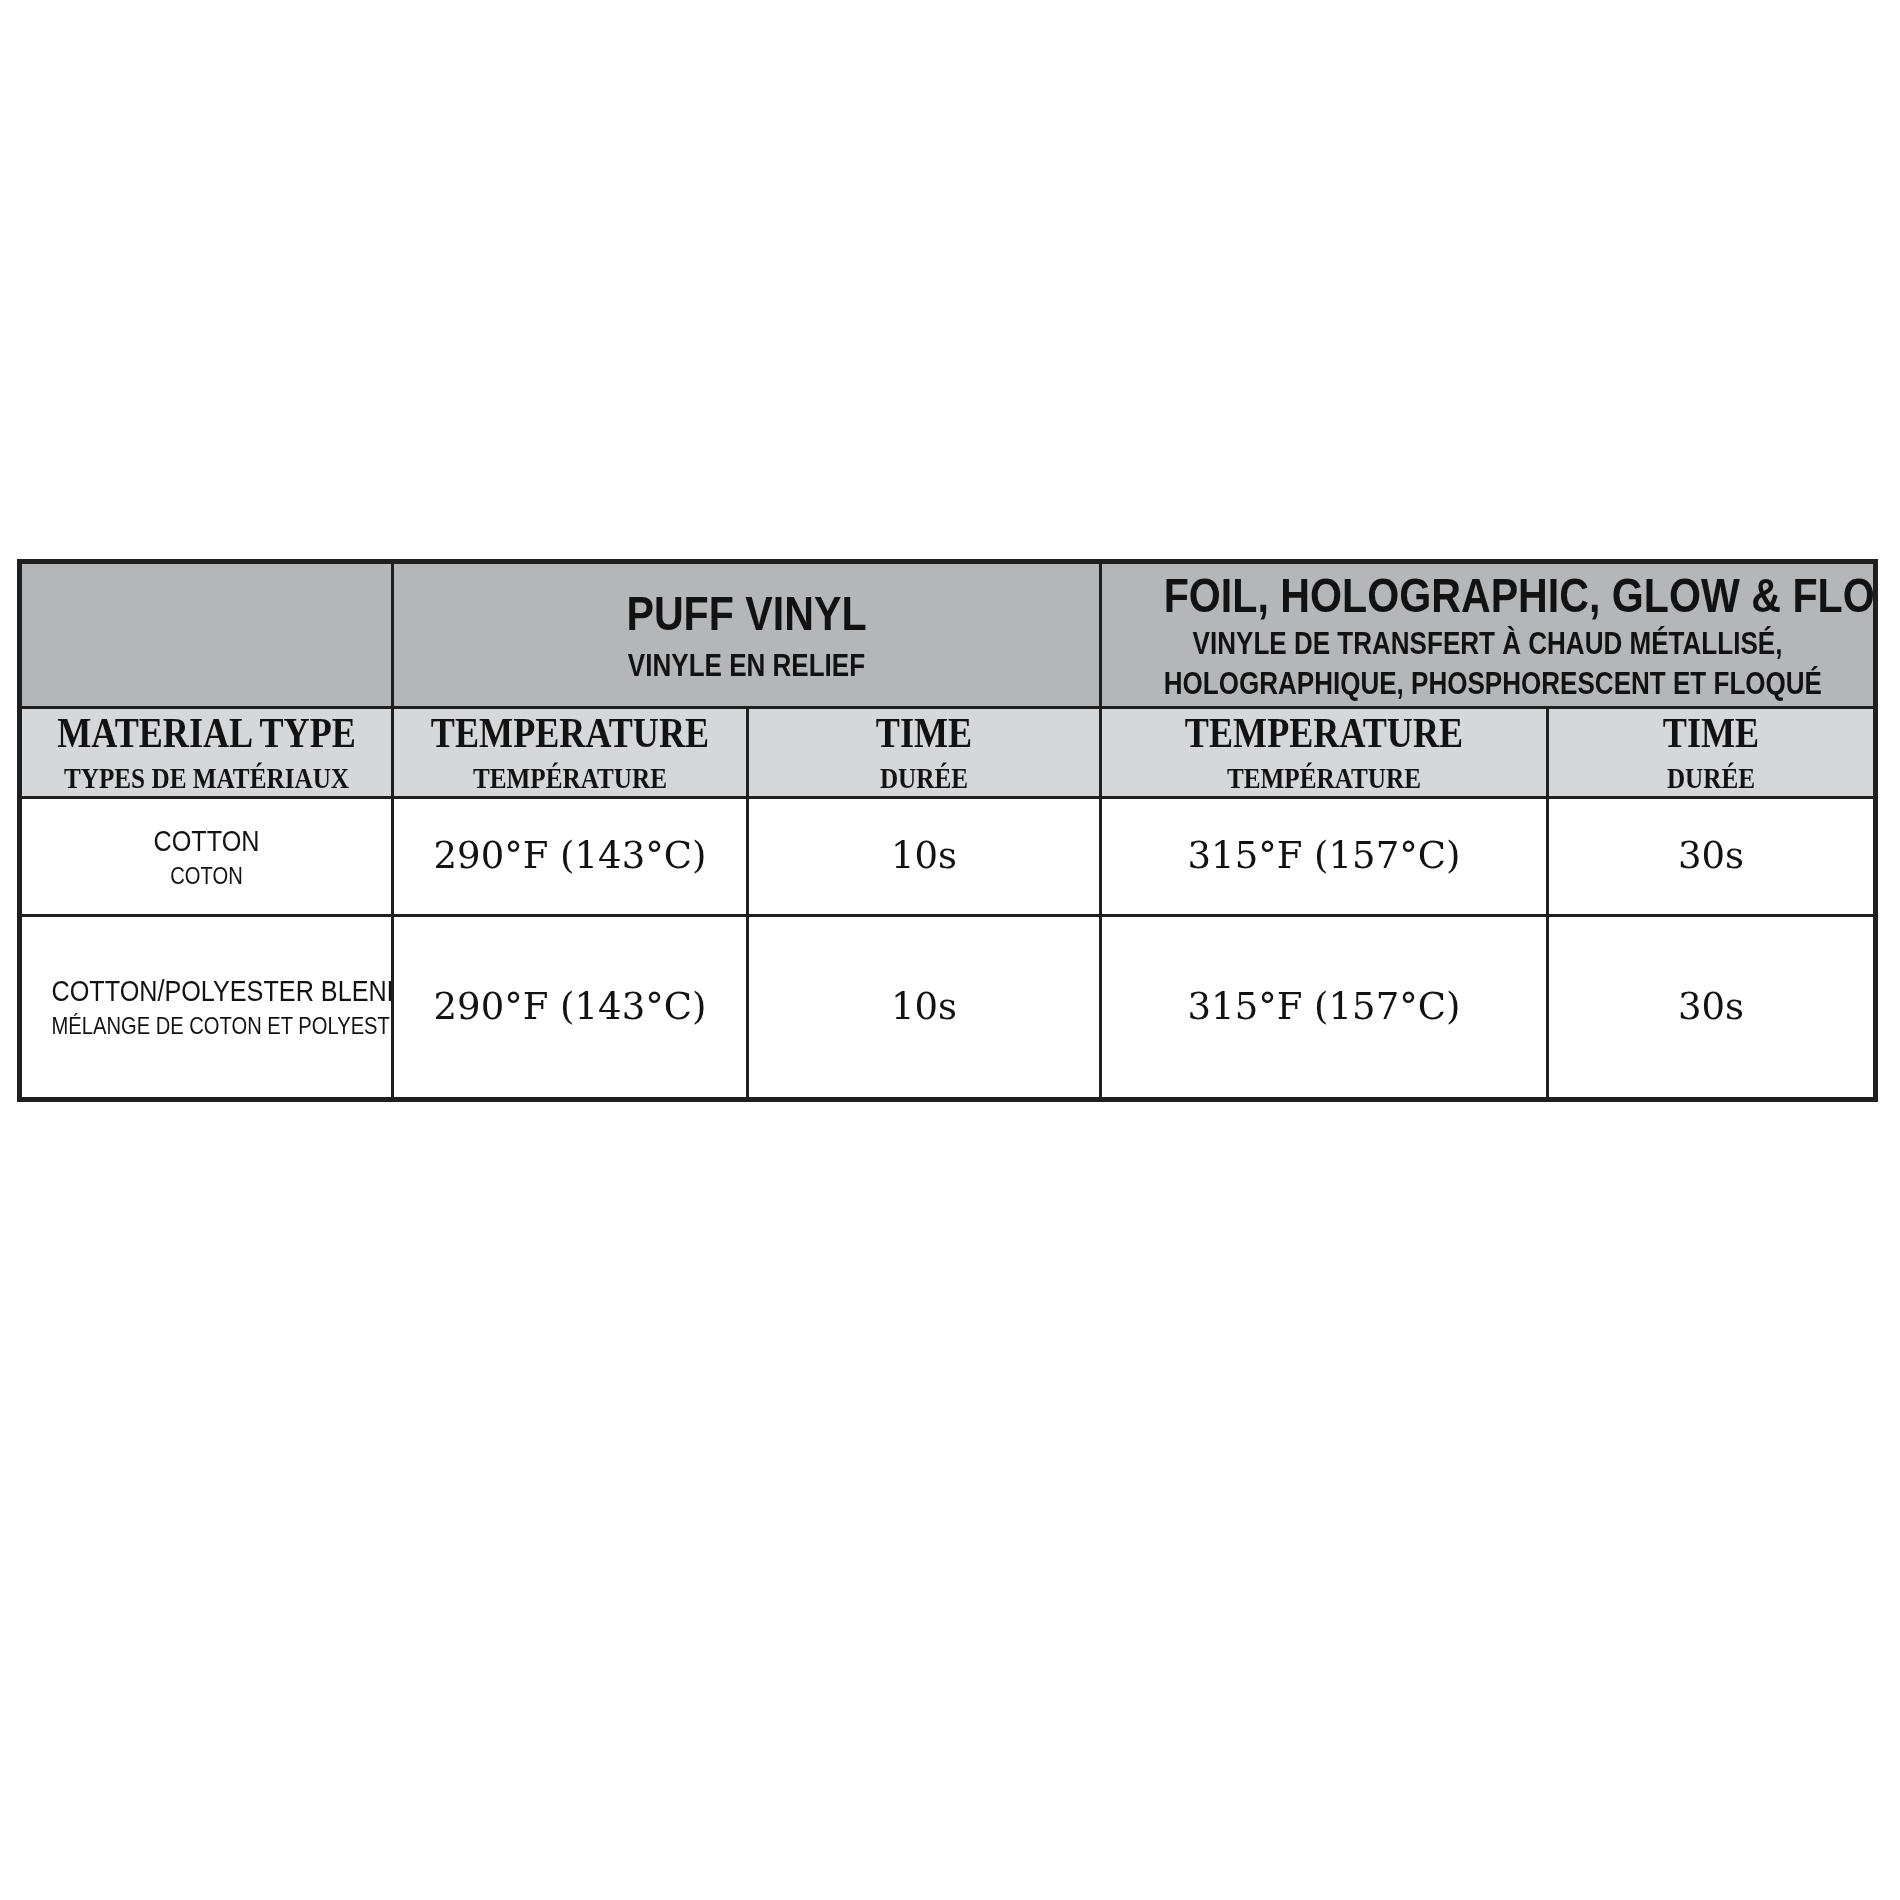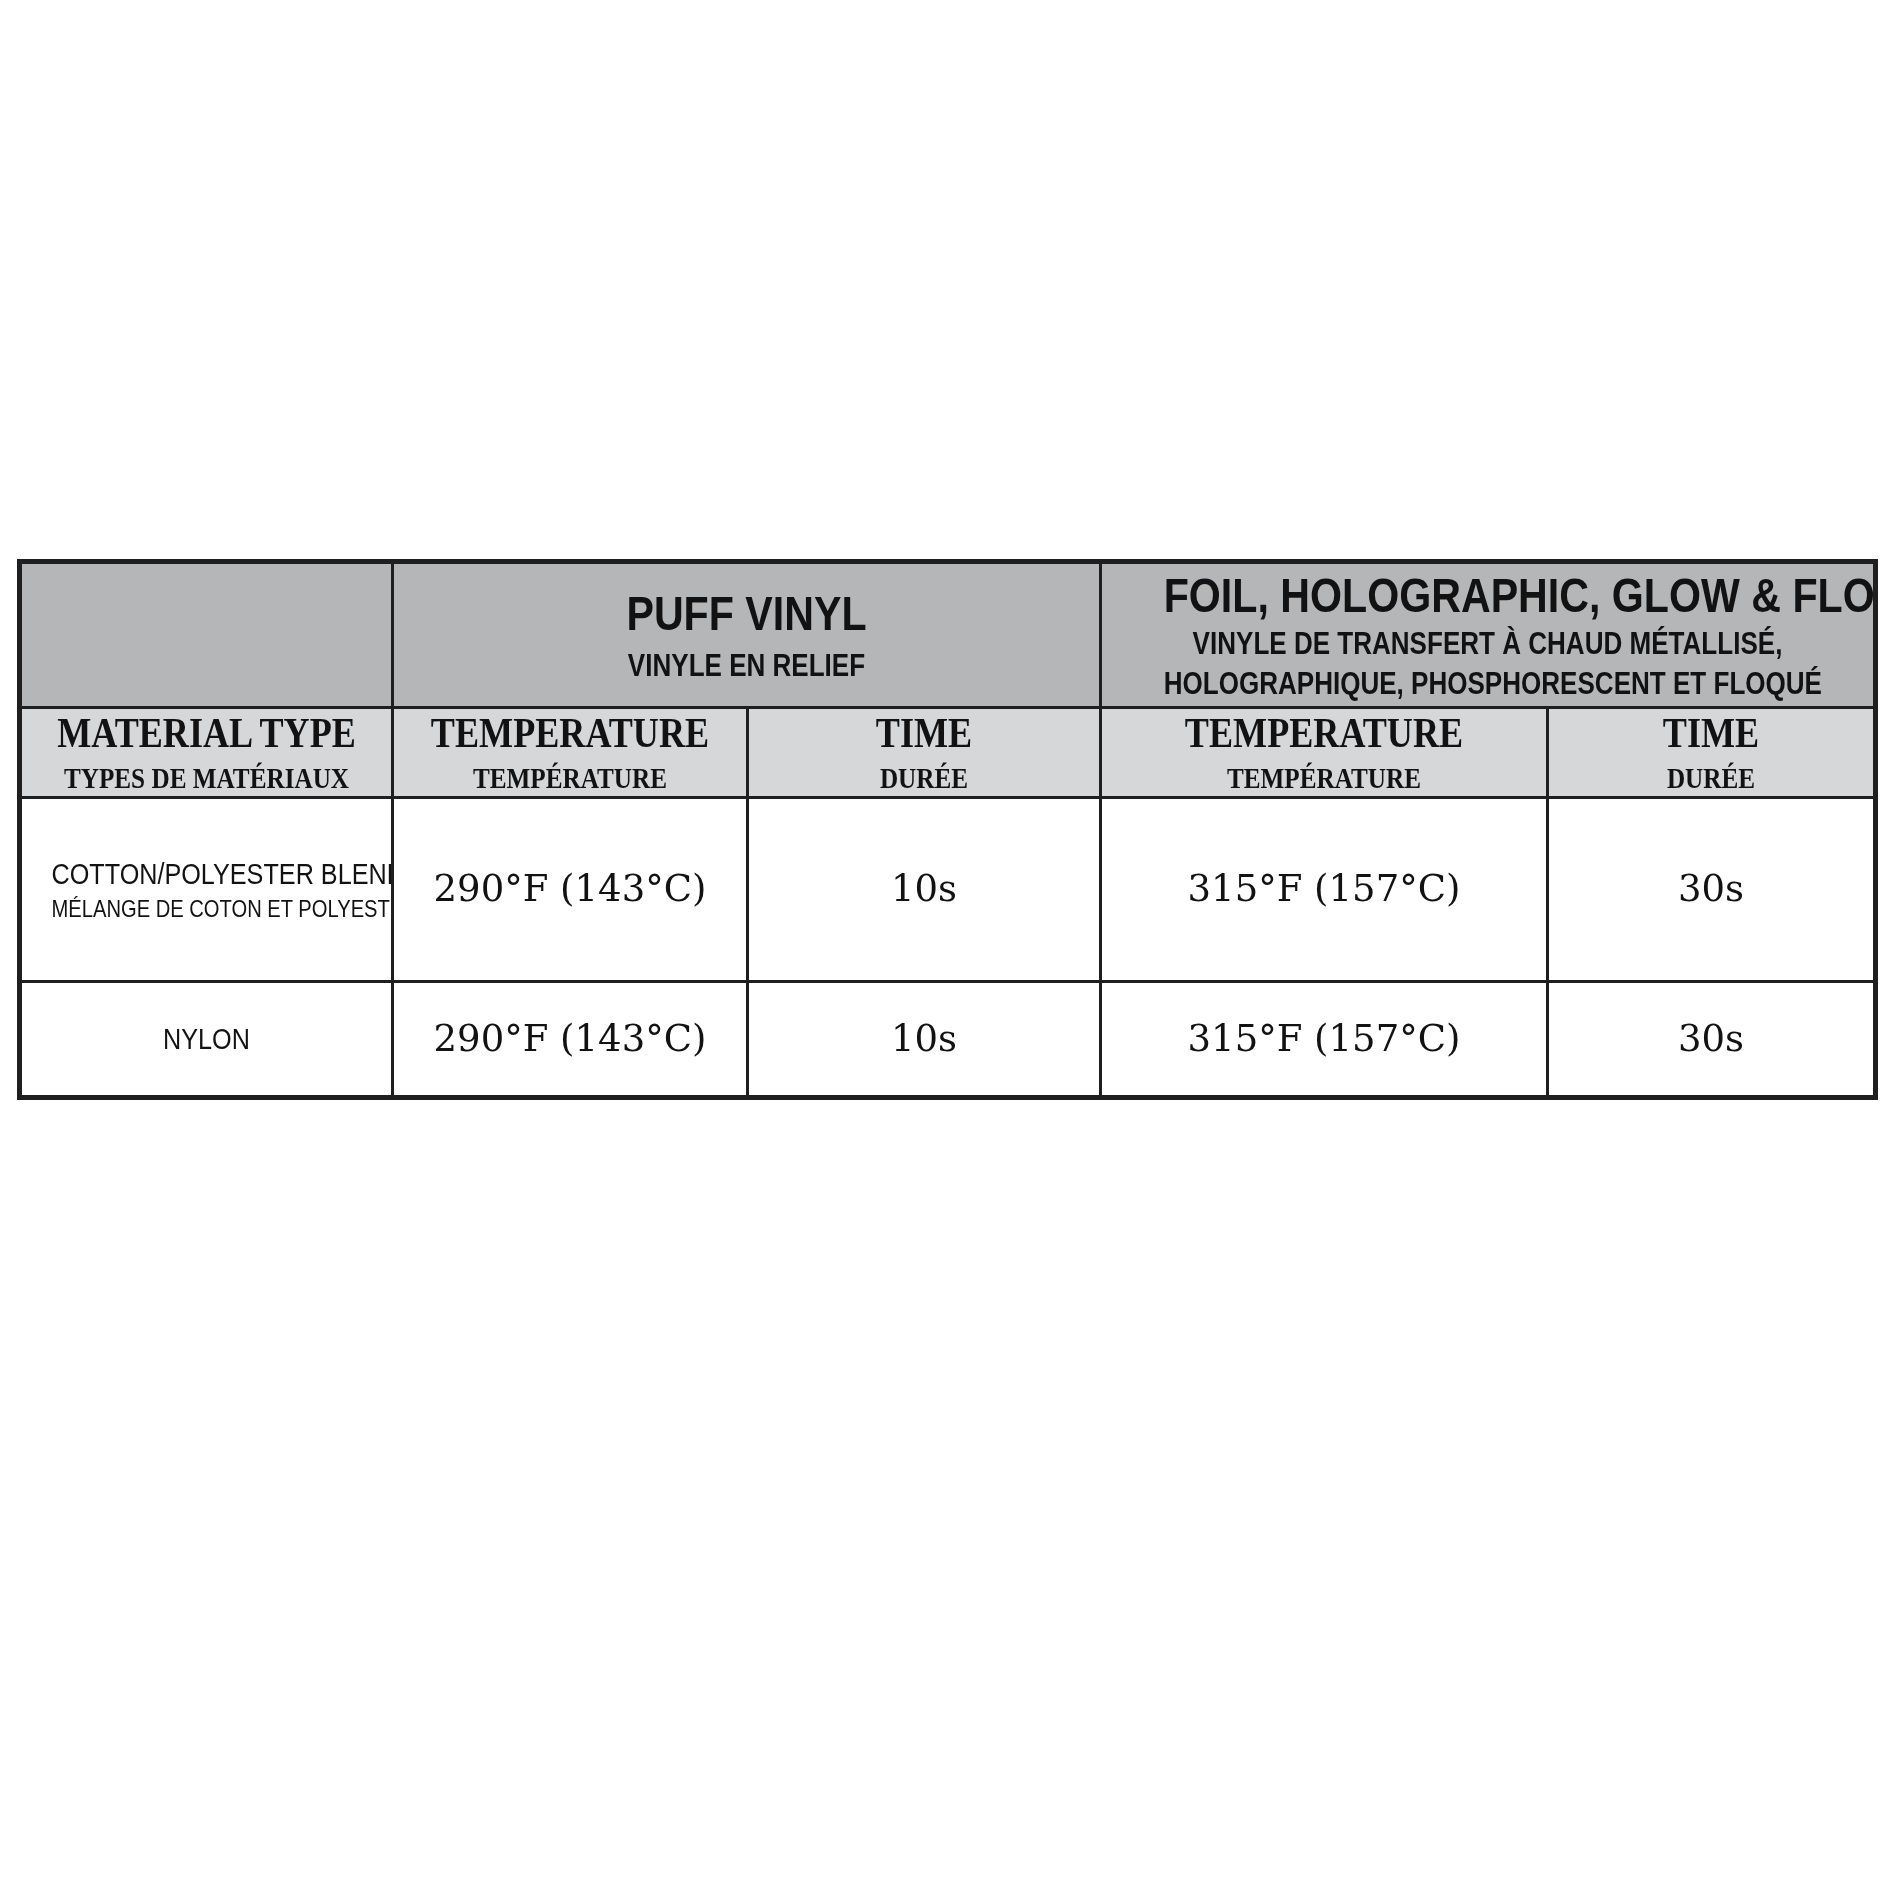--- a/index.html
+++ b/index.html
@@ -108,20 +108,38 @@
       <td class="cols-cell">
         <span class="cond col-label">TEMPERATURE</span>
         <span class="cond col-sub">TEMPÉRATURE</span>
       </td>
       <td class="cols-cell">
         <span class="cond col-label">TIME</span>
         <span class="cond col-sub">DURÉE</span>
       </td>
     </tr>
 
+    <tr class="data-row-1">
+      <td class="data-cell">
+        <span class="cond material">COTTON</span>
+        <span class="cond material-sub">COTON</span>
+      </td>
+      <td class="data-cell">
+            <span class="value">290°F (143°C)</span>
+          </td>
+      <td class="data-cell">
+            <span class="value">10s</span>
+          </td>
+      <td class="data-cell">
+            <span class="value">315°F (157°C)</span>
+          </td>
+      <td class="data-cell">
+            <span class="value">30s</span>
+          </td>
+    </tr>
 
     <tr class="data-row-2">
       <td class="data-cell">
         <span class="cond material">COTTON/POLYESTER BLEND</span>
         <span class="cond material-sub">MÉLANGE DE COTON ET POLYESTER</span>
       </td>
       <td class="data-cell">
             <span class="value">290°F (143°C)</span>
           </td>
       <td class="data-cell">
@@ -129,33 +147,15 @@
           </td>
       <td class="data-cell">
             <span class="value">315°F (157°C)</span>
           </td>
       <td class="data-cell">
             <span class="value">30s</span>
           </td>
     </tr>
 
 
-    <tr class="data-row-4">
-      <td class="data-cell">
-        <span class="cond material">NYLON</span>
-
-      </td>
-      <td class="data-cell">
-            <span class="value">290°F (143°C)</span>
-          </td>
-      <td class="data-cell">
-            <span class="value">10s</span>
-          </td>
-      <td class="data-cell">
-            <span class="value">315°F (157°C)</span>
-          </td>
-      <td class="data-cell">
-            <span class="value">30s</span>
-          </td>
-    </tr>
   </tbody>
     </table>
 </div>
 
 </body></html>

